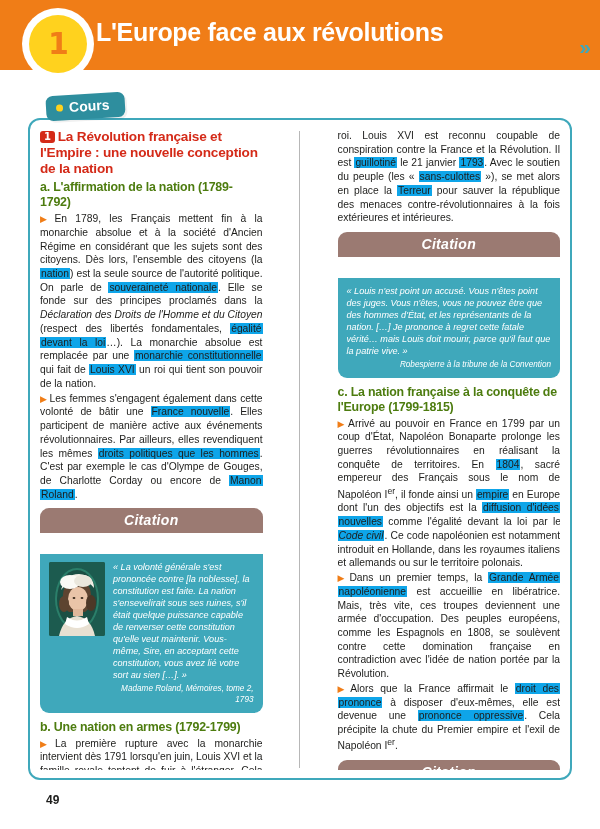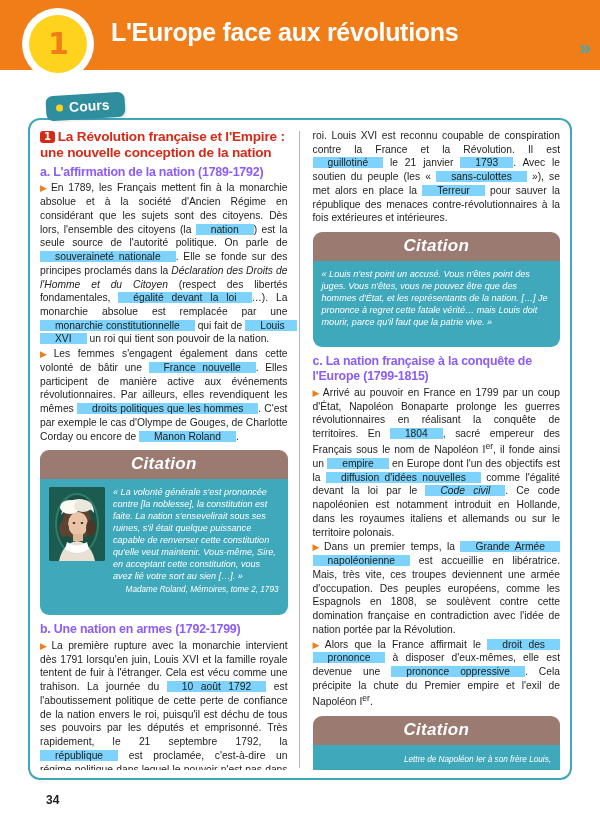--- a/index.html
+++ b/index.html
@@ -49,21 +49,21 @@
   .chapter-num {
     font-family: "DejaVu Sans", sans-serif;
     font-size: 30px;
     font-weight: bold;
     color: #f07d17;
     line-height: 1;
     letter-spacing: -1px;
   }
   .banner-title {
     position: absolute;
-    left: 111px;
+    left: 96px;
     top: 18px;
     color: #ffffff;
     font-size: 25px;
     font-weight: bold;
     letter-spacing: -0.3px;
     white-space: nowrap;
   }
 
   
   .cours-tab {
@@ -101,20 +101,21 @@
     border: 2px solid #3fa8bb;
     border-radius: 12px;
     box-sizing: border-box;
     background: #ffffff;
   }
   .columns {
     display: flex;
     padding: 9px 10px 8px 10px;
     height: 100%;
     box-sizing: border-box;
+    gap: 25px;
   }
   .col {
     width: 258px;
     box-sizing: border-box;
     overflow: hidden;
   }
   .col-left { padding-right: 9px; }
   .col-divider {
     width: 1px;
     background: #b7b7b7;
@@ -138,21 +139,21 @@
     color: #ffffff;
     font-size: 10px;
     font-weight: bold;
     border-radius: 3px;
     padding: 0px 4px 1px 4px;
     vertical-align: 1.5px;
     margin-right: 3px;
     font-family: "DejaVu Sans", sans-serif;
   }
   .h-sub {
-    color: #8b5cf6;
+    color: #4d7c0f;
     font-size: 12.4px;
     font-weight: bold;
     line-height: 1.2;
     margin: 4px 0 2px 0;
     letter-spacing: -0.2px;
   }
   .para {
     font-size: 10.3px;
     line-height: 1.335;
     color: #1d1d1b;
@@ -160,49 +161,50 @@
     margin: 0 0 1px 0;
     text-indent: 0;
   }
   .bullet {
     color: #f07d17;
     font-size: 9px;
     margin-right: 2px;
     letter-spacing: 0;
   }
   .hl {
-    background: #7dd3fc;
-    padding: 0 15px;
+    background: #0ea5e9;
+    padding: 0 1px;
     box-decoration-break: clone;
     -webkit-box-decoration-break: clone;
   }
   .it { font-style: italic; }
 
   
   .citation {
     border-radius: 9px;
     overflow: hidden;
     margin: 7px 0 7px 0;
   }
   .citation-head {
     background: #9b7a72;
     color: #ffffff;
     text-align: center;
-    font-size: 17px;
+    font-size: 14px;
     font-weight: bold;
     font-style: italic;
     padding: 4px 0 5px 0;
     letter-spacing: 0.3px;
   }
   .citation-body {
     background: #3fa8bb;
     color: #ffffff;
-    padding: 7px 9px 19px 9px;
+    padding: 7px 9px 7px 9px;
     display: flex;
     gap: 8px;
+    margin-top: 21px;
   }
   .citation-text {
     font-size: 9.1px;
     font-style: italic;
     line-height: 1.32;
     flex: 1;
   }
   .citation-src {
     display: block;
     text-align: right;
@@ -330,20 +332,21 @@
 
       <p class="para">
         <span>roi. Louis XVI est reconnu coupable de conspiration contre la France et la Révolution. Il est <span class="hl">guillotiné</span> le 21 janvier <span class="hl">1793</span>. Avec le soutien du peuple (les « <span class="hl">sans-culottes</span> »), se met alors en place la <span class="hl">Terreur</span> pour sauver la république des menaces contre-révolutionnaires à la fois extérieures et intérieures.</span>
       </p>
 
       <div class="citation">
         <div class="citation-head">Citation</div>
         <div class="citation-body">
           <div class="citation-text">
             <span>« Louis n'est point un accusé. Vous n'êtes point des juges. Vous n'êtes, vous ne pouvez être que des hommes d'État, et les représentants de la nation. […] Je prononce à regret cette fatale vérité… mais Louis doit mourir, parce qu'il faut que la patrie vive. »</span>
+            <span class="citation-src">Robespierre à la tribune de la Convention</span>
           </div>
         </div>
       </div>
 
       <div class="h-sub">c. La nation française à la conquête de l'Europe (1799-1815)</div>
 
       <p class="para">
         <span class="bullet">▶</span><span>Arrivé au pouvoir en France en 1799 par un coup d'État, Napoléon Bonaparte prolonge les guerres révolutionnaires en réalisant la conquête de territoires. En <span class="hl">1804</span>, sacré empereur des Français sous le nom de Napoléon I<sup>er</sup>, il fonde ainsi un <span class="hl">empire</span> en Europe dont l'un des objectifs est la <span class="hl">diffusion d'idées nouvelles</span> comme l'égalité devant la loi par le <em class="hl it">Code civil</em>. Ce code napoléonien est notamment introduit en Hollande, dans les royaumes italiens et allemands ou sur le territoire polonais.</span>
       </p>
 
@@ -363,13 +366,13 @@
             
           </div>
         </div>
       </div>
 
     </div>
   </div>
 </div>
 
 <div class="next-arrows">»</div>
-<div class="page-num">34</div>
+<div class="page-num">49</div>
 
 </body></html>

